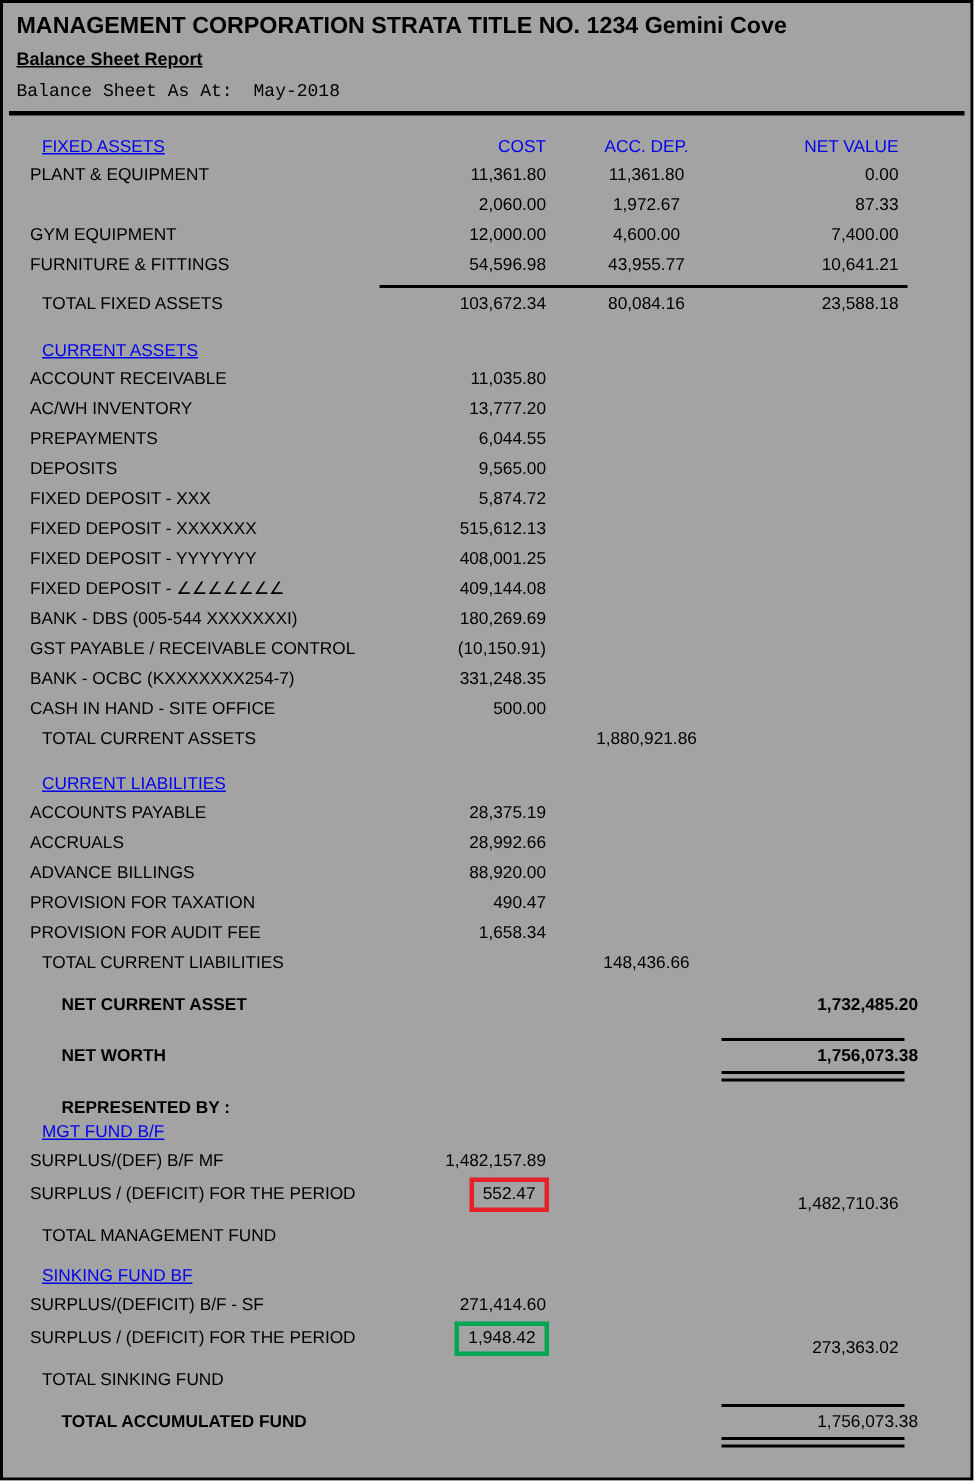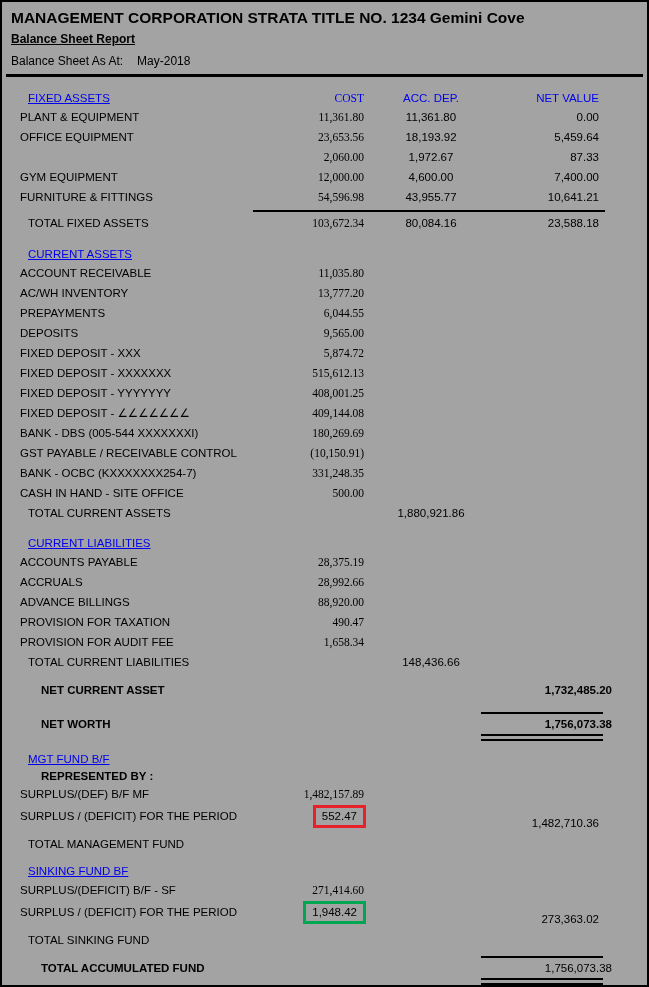--- a/index.html
+++ b/index.html
@@ -6,29 +6,29 @@
   .page{
     position:relative;
     width:645px;height:983px;
     border:2px solid #000;
     font-family:"Liberation Sans","DejaVu Sans",sans-serif;
     font-size:11.5px;color:#000;background:#a3a3a3;
     overflow:hidden;
   }
   .title{margin:7px 0 0 9px;font-size:15.5px;font-weight:bold;white-space:nowrap;}
   .subtitle{margin:5px 0 0 9px;font-size:12px;font-weight:bold;text-decoration:underline;white-space:nowrap;}
-  .asat{margin:8px 0 0 9px;font-size:12px;white-space:nowrap;}
+  .asat{margin:8px 0 0 9px;font-size:12px;white-space:nowrap;font-family:Liberation Mono, monospace;}
   .asat .val{margin-left:14px;}
   .toprule{border-top:3px solid #000;margin:6px 4px 0 4px;height:0;}
 
   .row{position:relative;height:20px;line-height:20px;white-space:nowrap;}
   .hrow{position:relative;height:17px;line-height:17px;margin-top:13px;}
   .lbl{position:absolute;left:18px;}
   .lbl0{position:absolute;left:26px;}
-  .c1{position:absolute;left:232px;width:130px;text-align:right;font-family:Liberation Serif, serif;}
+  .c1{position:absolute;left:232px;width:130px;text-align:right;}
   .c2{position:absolute;left:364px;width:130px;text-align:center;}
   .c3{position:absolute;left:467px;width:130px;text-align:right;}
   .blue{color:#0000ee;}
   .sect{color:#0000ee;text-decoration:underline;}
   .bold{font-weight:bold;margin-left:13px;}
 
   .rule-wide{border-top:2px solid #000;width:352px;margin:3px 0 1px 251px;height:0;}
   .rule-right{border-top:2px solid #000;width:122px;margin-left:479px;height:0;}
   .dbl-right{height:3px;border-top:2px solid #000;border-bottom:2px solid #000;width:122px;margin-left:479px;}
 
@@ -59,26 +59,20 @@
     <span class="c3 blue">NET VALUE</span>
   </div>
 
   <div class="row">
     <span class="lbl">PLANT &amp; EQUIPMENT</span>
     <span class="c1">11,361.80</span>
     <span class="c2">11,361.80</span>
     <span class="c3">0.00</span>
   </div>
   <div class="row">
-    <span class="lbl">OFFICE EQUIPMENT</span>
-    <span class="c1">23,653.56</span>
-    <span class="c2">18,193.92</span>
-    <span class="c3">5,459.64</span>
-  </div>
-  <div class="row">
     <span class="c1">2,060.00</span>
     <span class="c2">1,972.67</span>
     <span class="c3">87.33</span>
   </div>
   <div class="row">
     <span class="lbl">GYM EQUIPMENT</span>
     <span class="c1">12,000.00</span>
     <span class="c2">4,600.00</span>
     <span class="c3">7,400.00</span>
   </div>
@@ -191,26 +185,26 @@
 
   <div class="gap12"></div>
   <div class="rule-right"></div>
   <div class="row bold">
     <span class="lbl0">NET WORTH</span>
     <span class="c3">1,756,073.38</span>
   </div>
   <div class="dbl-right"></div>
 
   <div class="gap10"></div>
+  <div class="row bold" style="height:16px;line-height:16px;">
+    <span class="lbl0">REPRESENTED BY :</span>
+  </div>
+
   <div class="row" style="height:17px;line-height:17px;">
     <span class="lbl0 sect">MGT FUND B/F</span>
-  </div>
-
-  <div class="row bold" style="height:16px;line-height:16px;">
-    <span class="lbl0">REPRESENTED BY :</span>
   </div>
   <div class="row">
     <span class="lbl">SURPLUS/(DEF) B/F MF</span>
     <span class="c1">1,482,157.89</span>
   </div>
   <div class="periodrow">
     <span class="lbl">SURPLUS / (DEFICIT) FOR THE PERIOD</span>
     <span class="boxwrap"><span class="boxed red">552.47</span></span>
     <span class="sub3">1,482,710.36</span>
   </div>

